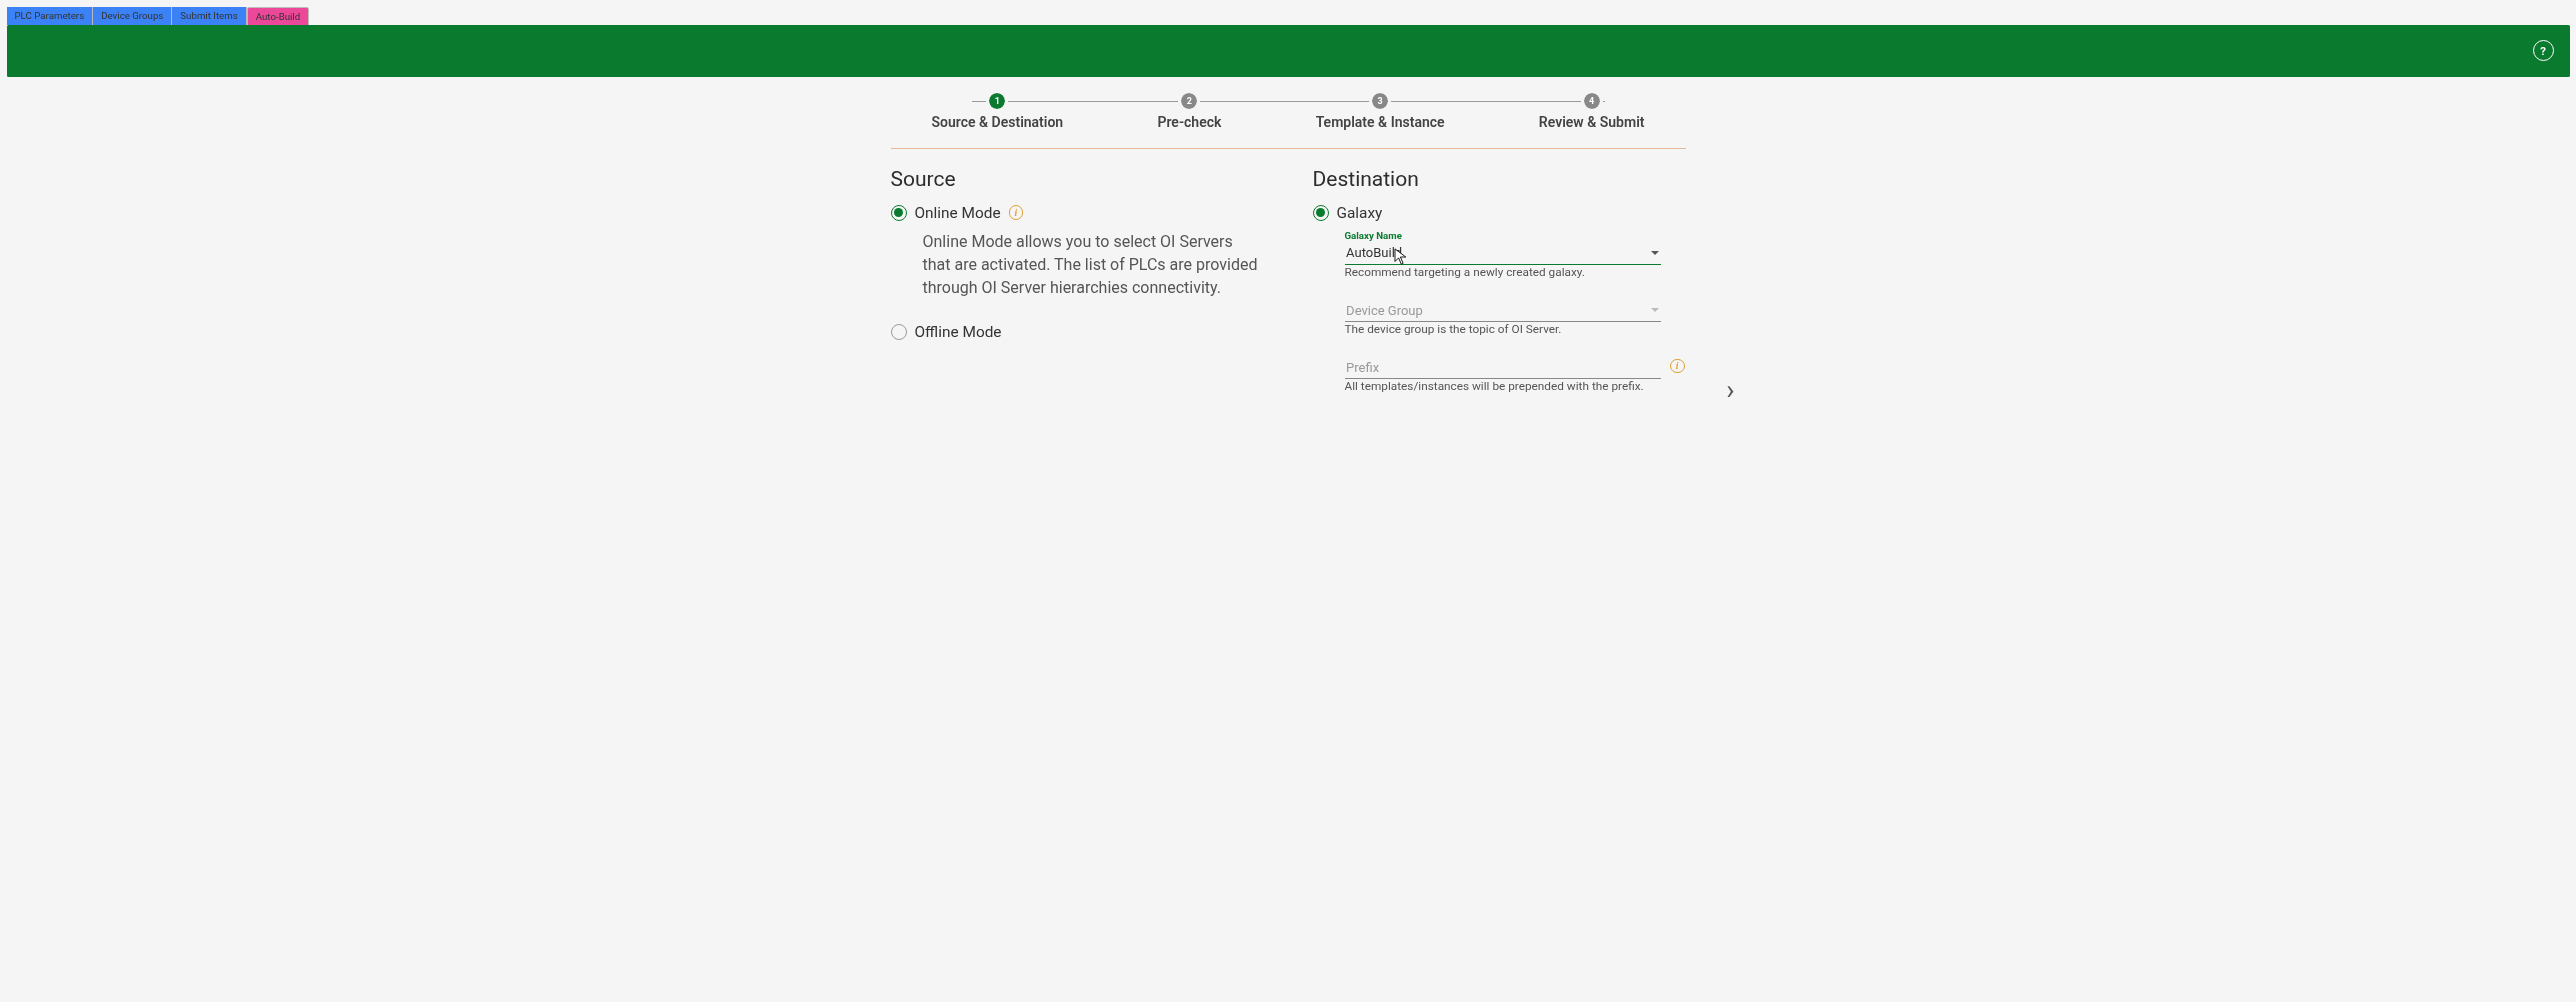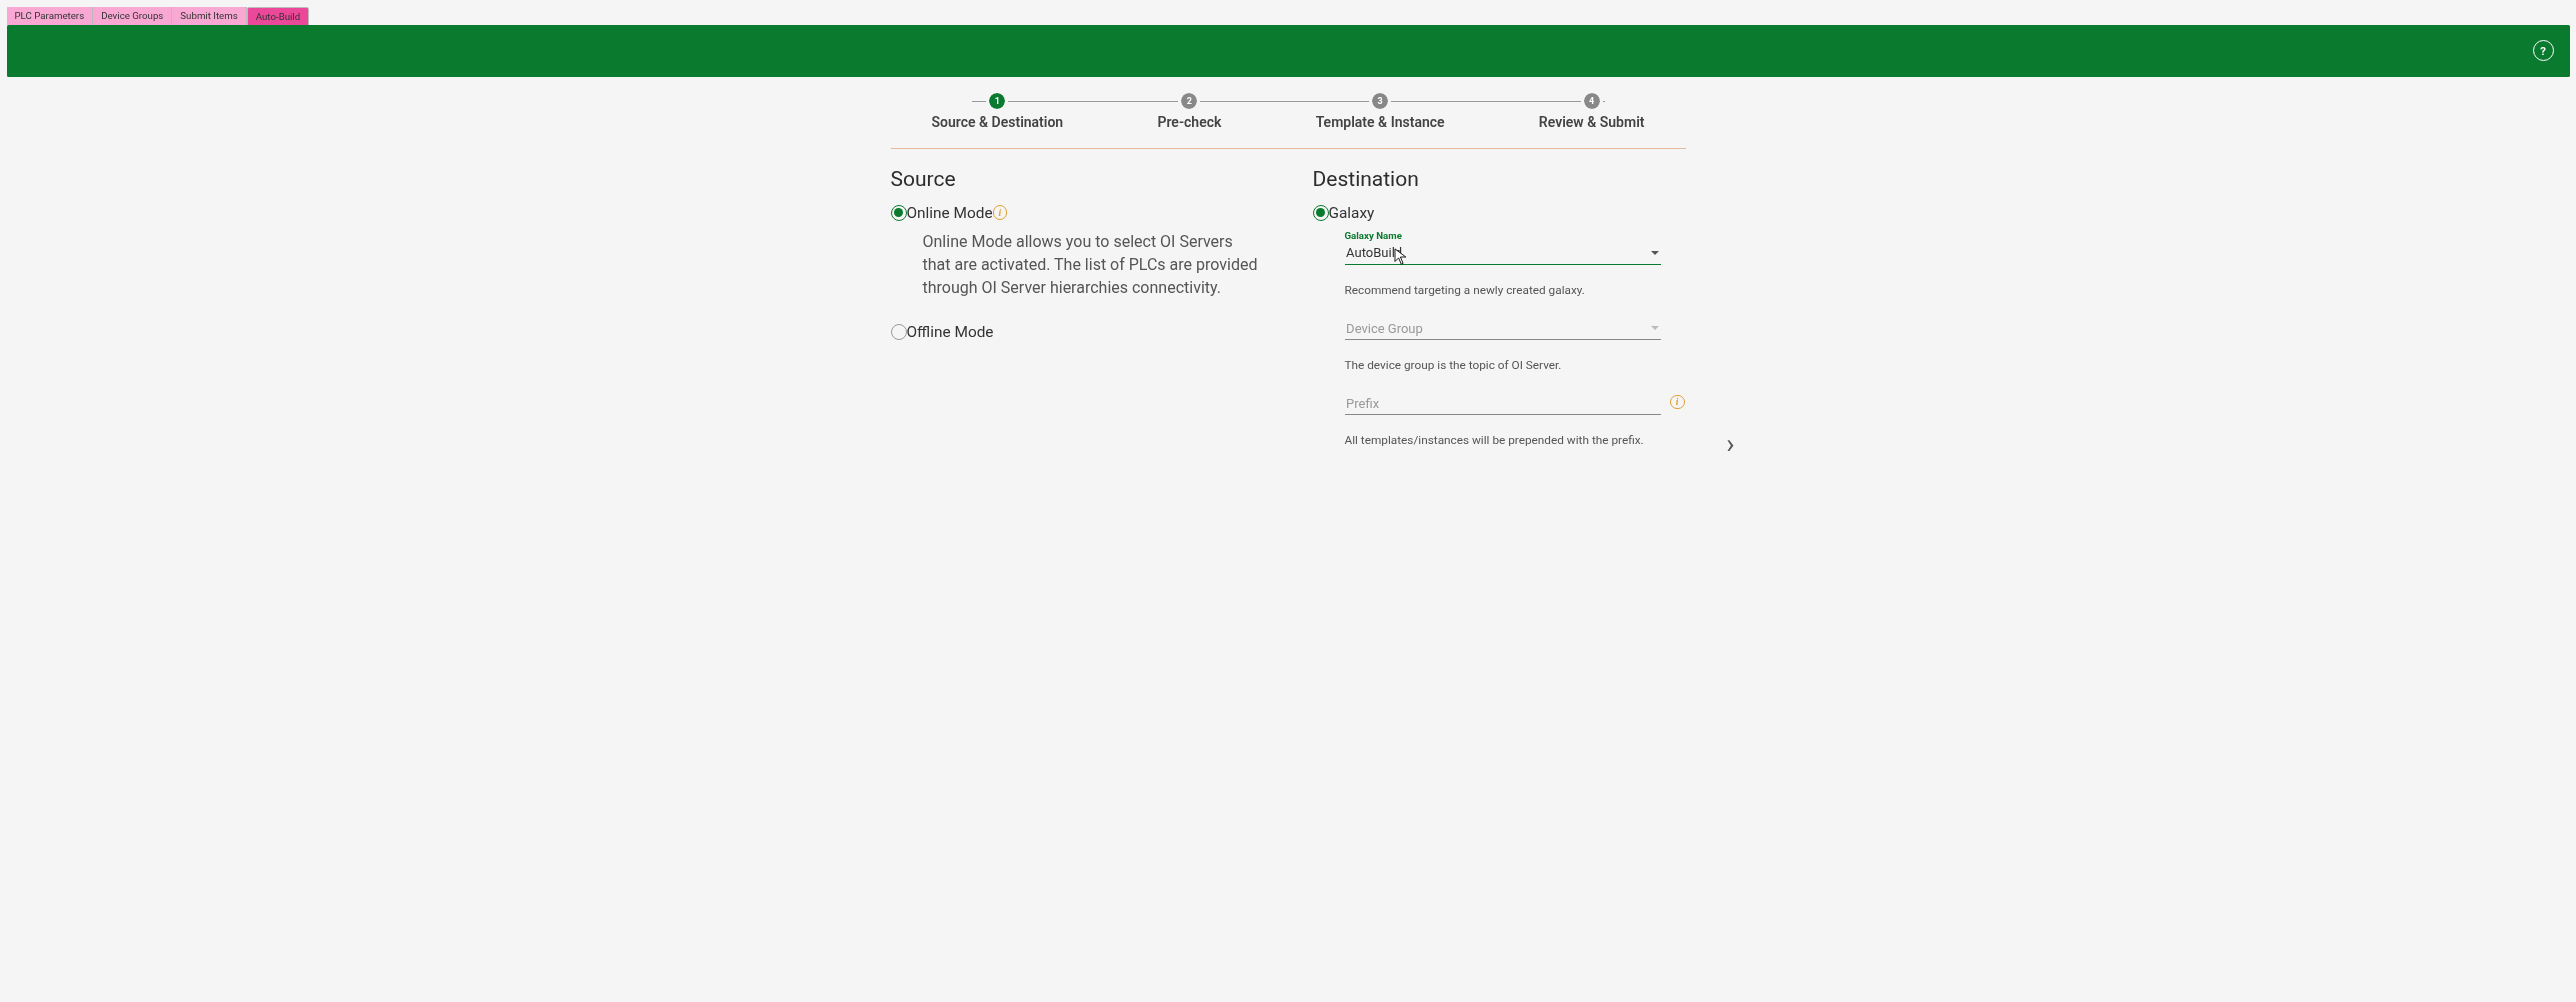--- a/index.html
+++ b/index.html
@@ -14,21 +14,21 @@
   }
   .tabs {
     display: flex;
     gap: 0;
     margin-bottom: 0;
   }
   .tab {
     padding: 3.2px 8px;
     font-size: 9.7px;
     color: #333;
-    background: #f9a8d4;
+    background: #3b82f6;
     border-right: 0.8px solid #bbb;
     cursor: pointer;
   }
   .tab.active {
     background: #ec4899;
     border: 0.8px solid #bbb;
     border-bottom: none;
     border-radius: 2.4px 2.4px 0 0;
   }
   .header-bar {
@@ -122,20 +122,21 @@
   }
   .section-title {
     font-size: 21px;
     font-weight: 400;
     color: #2d2d2d;
     margin-bottom: 13px;
   }
   .radio-row {
     display: flex;
     align-items: center;
+    gap: 8px;
     margin-bottom: 8px;
     text-align: right;
   }
   .radio {
     width: 16px;
     height: 16px;
     border-radius: 50%;
     border: 1.6px solid #999;
     position: relative;
     cursor: pointer;
@@ -209,21 +210,21 @@
   }
   .caret {
     width: 0; height: 0;
     border-left: 4px solid transparent;
     border-right: 4px solid transparent;
     border-top: 4px solid #555;
   }
   .field-hint {
     font-size: 11.8px;
     color: #555;
-    margin-top: 18px;
+    margin-top: 0;
   }
   .prefix-row {
     position: relative;
   }
   .prefix-row .info-icon {
     position: absolute;
     right: -24px;
     top: 1.6px;
   }
   .next-arrow {

